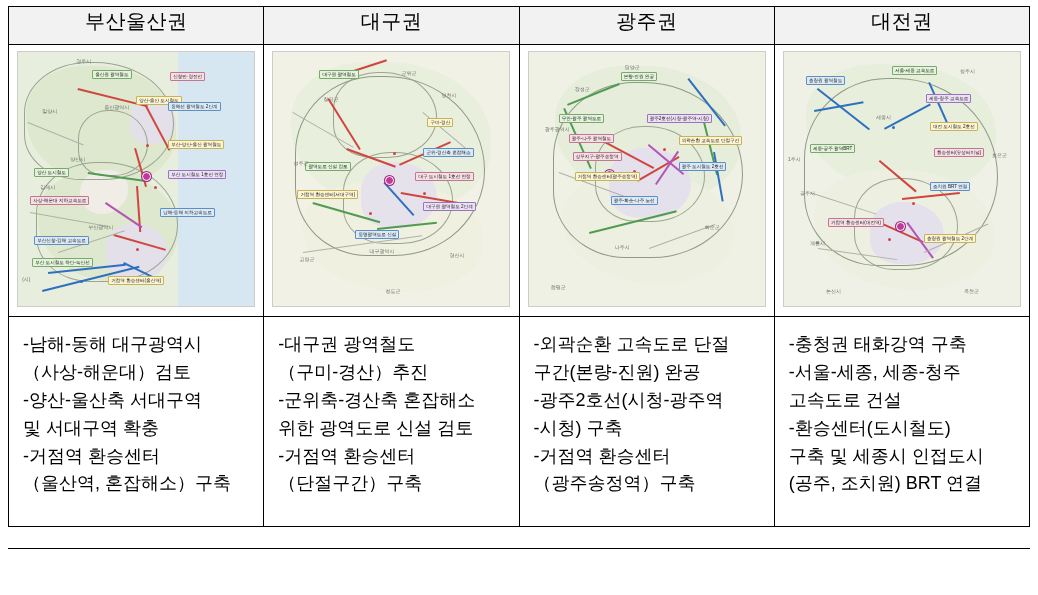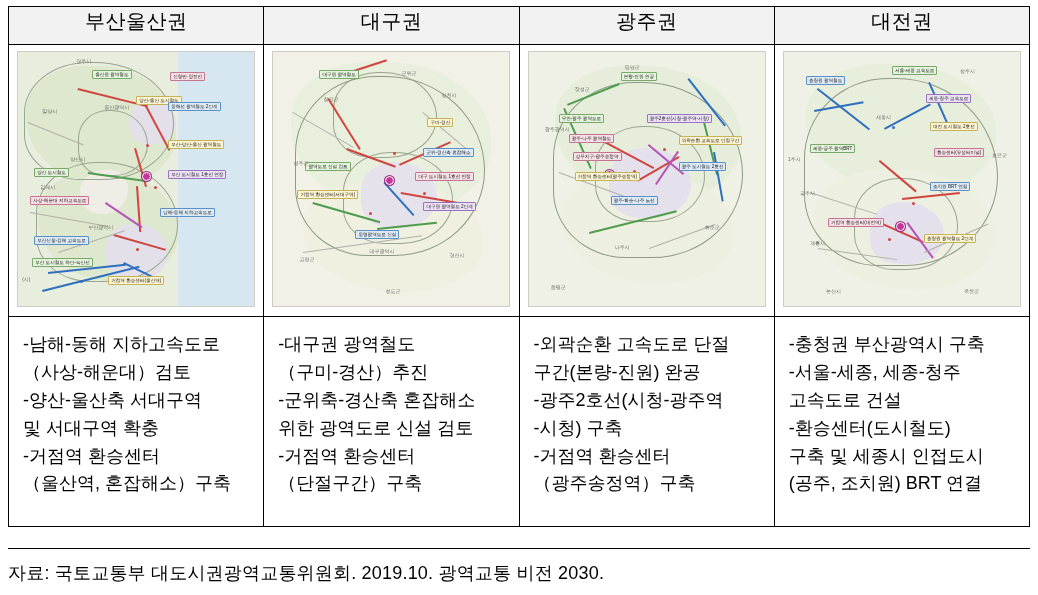--- a/index.html
+++ b/index.html
@@ -396,21 +396,21 @@
             <div class="plain" style="left:42px;top:236px;">논산시</div>
             <div class="plain" style="left:180px;top:236px;">옥천군</div>
             <div class="plain" style="left:208px;top:100px;">보은군</div>
             <div class="plain" style="left:4px;top:104px;">1주시</div>
           </div>
         </td>
       </tr>
 
       <tr>
         <td class="text-cell">
-          <div class="line">-남해-동해 지하고속도로</div>
+          <div class="line">-남해-동해 대구광역시</div>
           <div class="line">（사상-해운대）검토</div>
           <div class="line">-양산-울산축 서대구역</div>
           <div class="line">및 서대구역 확충</div>
           <div class="line">-거점역 환승센터</div>
           <div class="line">（울산역, 혼잡해소）구축</div>
         </td>
         <td class="text-cell">
           <div class="line">-대구권 광역철도</div>
           <div class="line">（구미-경산）추진</div>
           <div class="line">-군위축-경산축 혼잡해소</div>
@@ -420,27 +420,26 @@
         </td>
         <td class="text-cell">
           <div class="line">-외곽순환 고속도로 단절</div>
           <div class="line">구간(본량-진원) 완공</div>
           <div class="line">-광주2호선(시청-광주역</div>
           <div class="line">-시청) 구축</div>
           <div class="line">-거점역 환승센터</div>
           <div class="line">（광주송정역）구축</div>
         </td>
         <td class="text-cell">
-          <div class="line">-충청권 부산광역시 구축</div>
+          <div class="line">-충청권 태화강역 구축</div>
           <div class="line">-서울-세종, 세종-청주</div>
           <div class="line">고속도로 건설</div>
           <div class="line">-환승센터(도시철도)</div>
           <div class="line">구축 및 세종시 인접도시</div>
           <div class="line">(공주, 조치원) BRT 연결</div>
         </td>
       </tr>
     </tbody>
   </table>
 
   <div class="hrule"></div>
-  <div class="source">자료: 국토교통부 대도시권광역교통위원회. 2019.10. 광역교통 비전 2030.</div>
 
 </div>
 
 </body></html>

